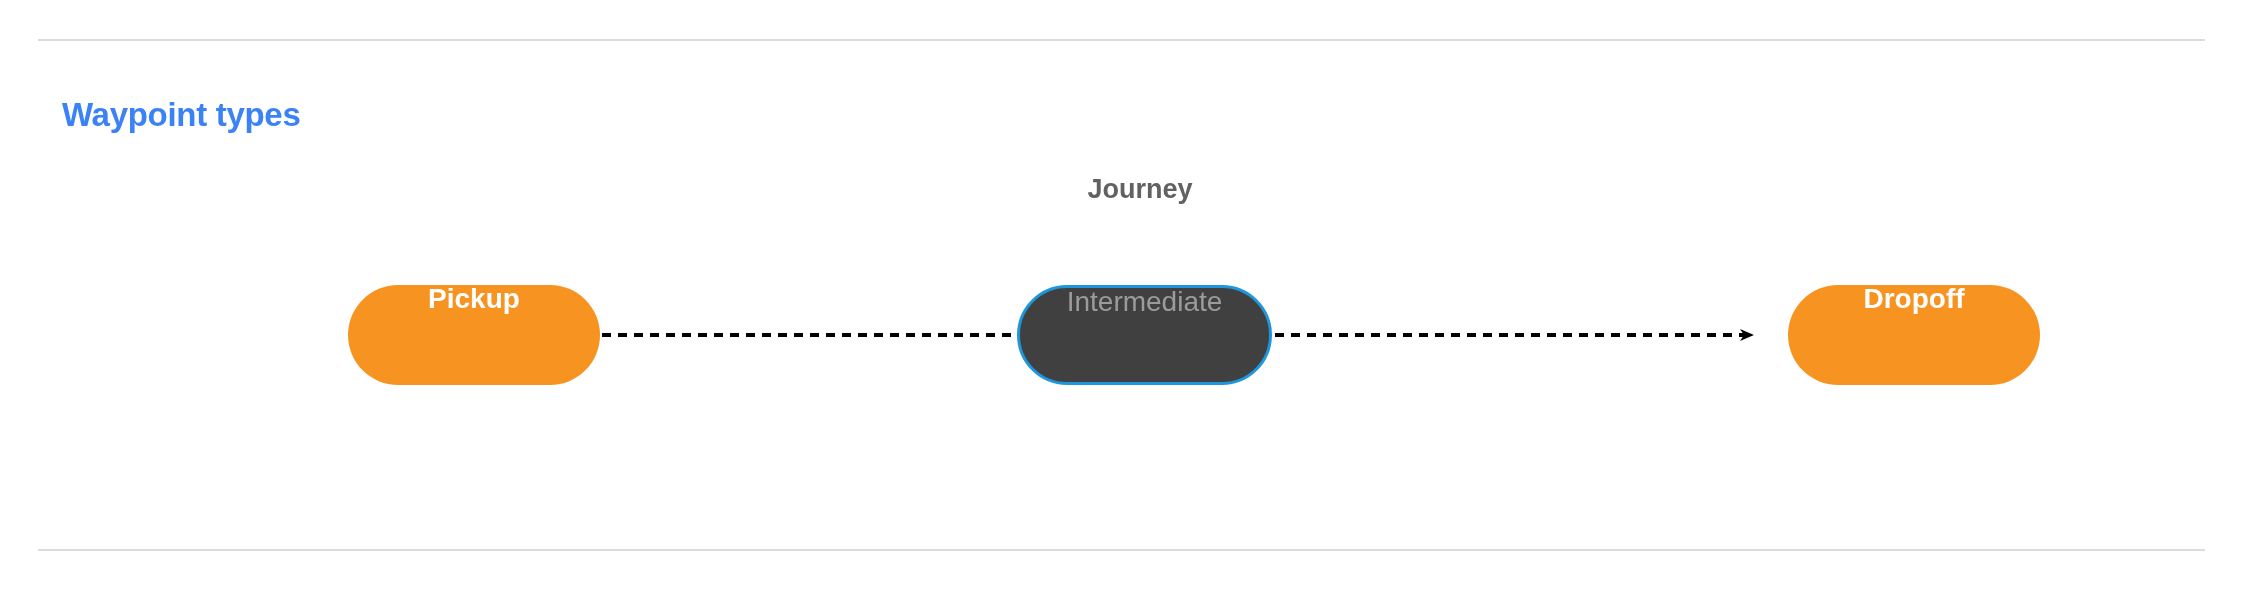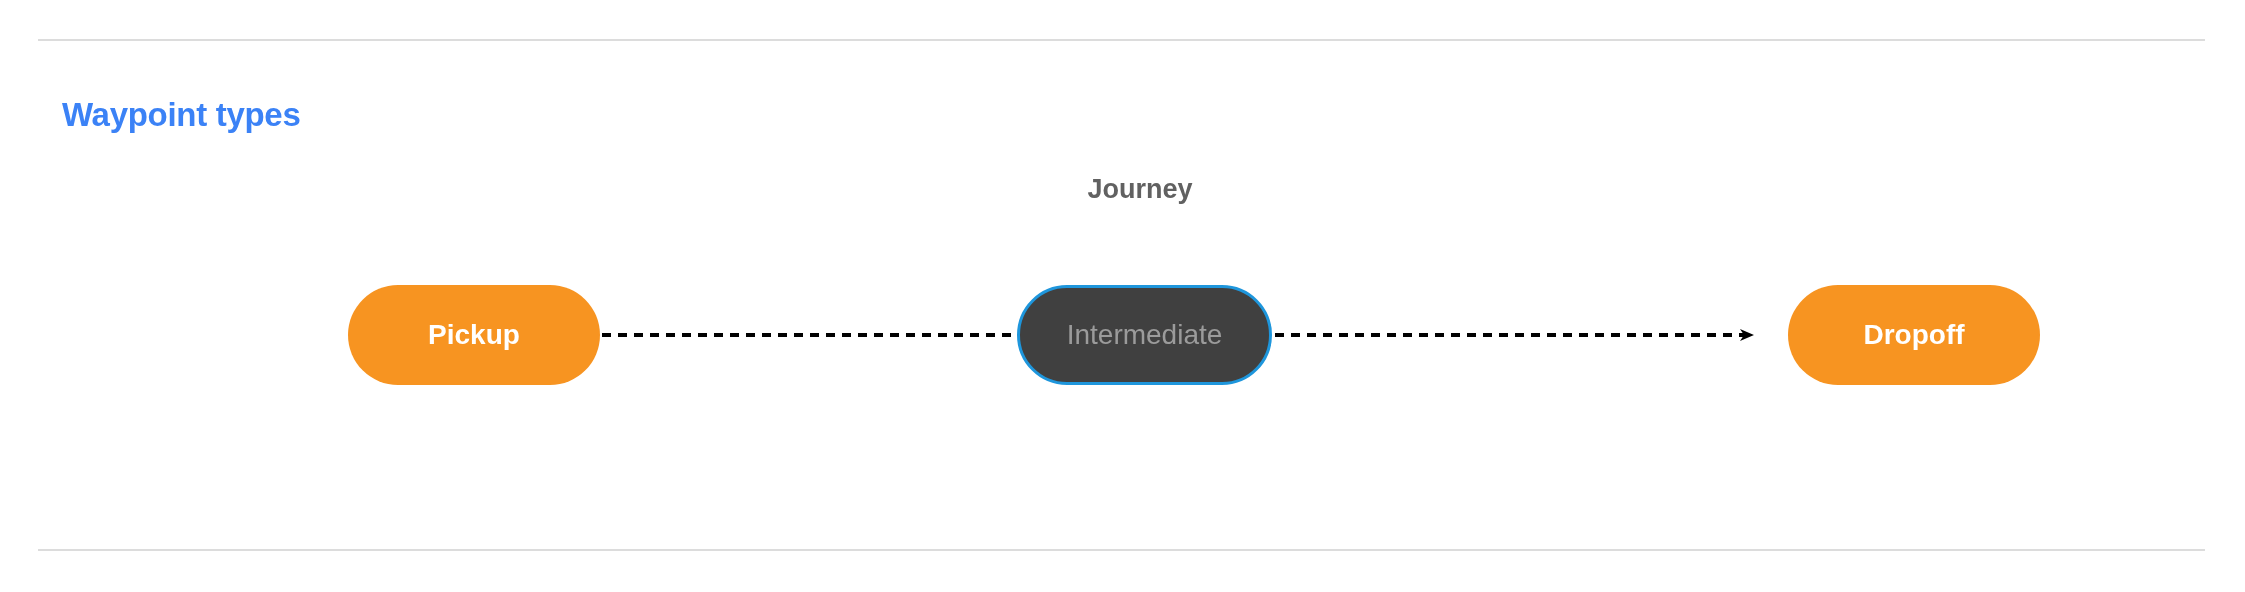--- a/index.html
+++ b/index.html
@@ -63,21 +63,21 @@
     white-space: nowrap;
     margin-top: 24px;
   }
 
   .node {
     position: absolute;
     top: 135px;
     height: 100px;
     border-radius: 50px;
     display: flex;
-    align-items: center;
+    align-items: flex-start;
     justify-content: center;
     box-sizing: border-box;
     white-space: nowrap;
   }
 
   .node-label {
     font-size: 28px;
     line-height: 1;
   }
 

